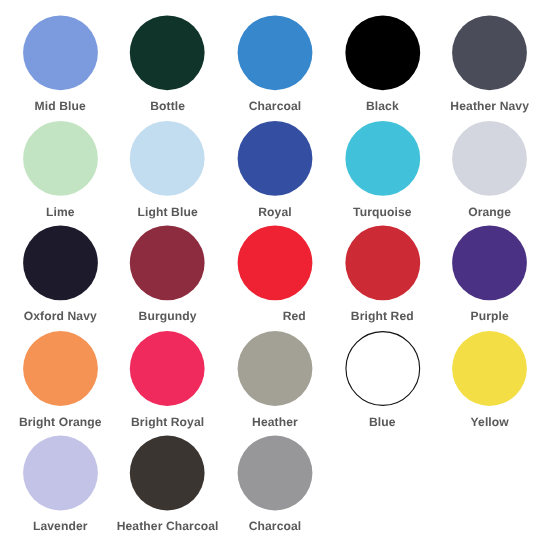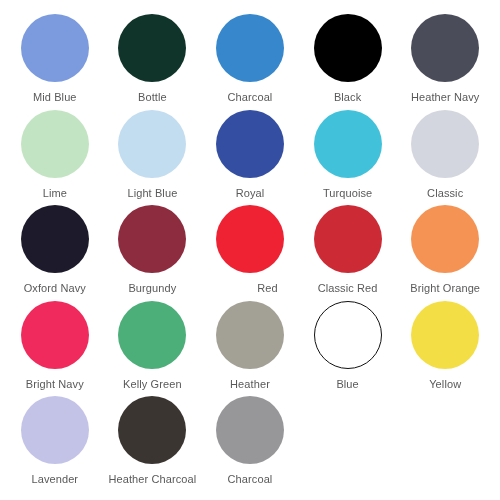--- a/index.html
+++ b/index.html
@@ -40,21 +40,21 @@
     flex: 0 0 auto;
   }
 
   .swatch-dot.outlined {
     border: 1.5px solid #111111;
   }
 
   .swatch-label {
     margin-top: 9px;
     font-size: 11px;
-    font-weight: normal;
+    font-weight: bold;
     color: #595959;
     text-align: center;
     line-height: 1.15;
     letter-spacing: 0.1px;
     white-space: nowrap;
   }
 </style>
 </head>
 <body>
 
@@ -90,49 +90,49 @@
     <div class="swatch-cell">
       <div class="swatch-dot" style="background: rgb(52, 78, 162);"></div>
       <div class="swatch-label" style="color: rgb(89, 89, 89);">Royal</div>
     </div>
     <div class="swatch-cell">
       <div class="swatch-dot" style="background: rgb(65, 194, 218);"></div>
       <div class="swatch-label" style="color: rgb(89, 89, 89);">Turquoise</div>
     </div>
     <div class="swatch-cell">
       <div class="swatch-dot" style="background: rgb(211, 214, 222);"></div>
-      <div class="swatch-label" style="color: rgb(89, 89, 89);">Classic</div>
+      <div class="swatch-label" style="color: rgb(89, 89, 89);">Orange</div>
     </div>
     <div class="swatch-cell">
       <div class="swatch-dot" style="background: rgb(29, 26, 43);"></div>
       <div class="swatch-label" style="color: rgb(89, 89, 89);">Oxford Navy</div>
     </div>
     <div class="swatch-cell">
       <div class="swatch-dot" style="background: rgb(141, 43, 63);"></div>
       <div class="swatch-label" style="color: rgb(89, 89, 89);">Burgundy</div>
     </div>
     <div class="swatch-cell">
       <div class="swatch-dot" style="background: rgb(238, 34, 51);"></div>
       <div class="swatch-label" style="color: rgb(89, 89, 89); padding-left: 35px;">Red</div>
     </div>
     <div class="swatch-cell">
       <div class="swatch-dot" style="background: rgb(204, 42, 53);"></div>
-      <div class="swatch-label" style="color: rgb(89, 89, 89);">Classic Red</div>
+      <div class="swatch-label" style="color: rgb(89, 89, 89);">Bright Red</div>
+    </div>
+    <div class="swatch-cell">
+      <div class="swatch-dot" style="background: rgb(75, 49, 131);"></div>
+      <div class="swatch-label" style="color: rgb(89, 89, 89);">Purple</div>
     </div>
     <div class="swatch-cell">
       <div class="swatch-dot" style="background: rgb(245, 147, 85);"></div>
       <div class="swatch-label" style="color: rgb(89, 89, 89);">Bright Orange</div>
     </div>
     <div class="swatch-cell">
       <div class="swatch-dot" style="background: rgb(240, 42, 92);"></div>
-      <div class="swatch-label" style="color: rgb(89, 89, 89);">Bright Navy</div>
-    </div>
-    <div class="swatch-cell">
-      <div class="swatch-dot" style="background: rgb(76, 174, 121);"></div>
-      <div class="swatch-label" style="color: rgb(89, 89, 89);">Kelly Green</div>
+      <div class="swatch-label" style="color: rgb(89, 89, 89);">Bright Royal</div>
     </div>
     <div class="swatch-cell">
       <div class="swatch-dot" style="background: rgb(163, 160, 149);"></div>
       <div class="swatch-label" style="color: rgb(89, 89, 89);">Heather</div>
     </div>
     <div class="swatch-cell">
       <div class="swatch-dot outlined" style="background: rgb(255, 255, 255);"></div>
       <div class="swatch-label" style="color: rgb(89, 89, 89);">Blue</div>
     </div>
     <div class="swatch-cell">

